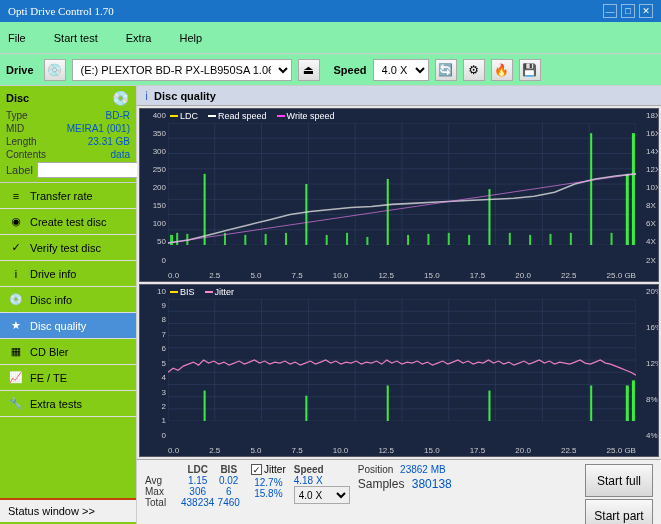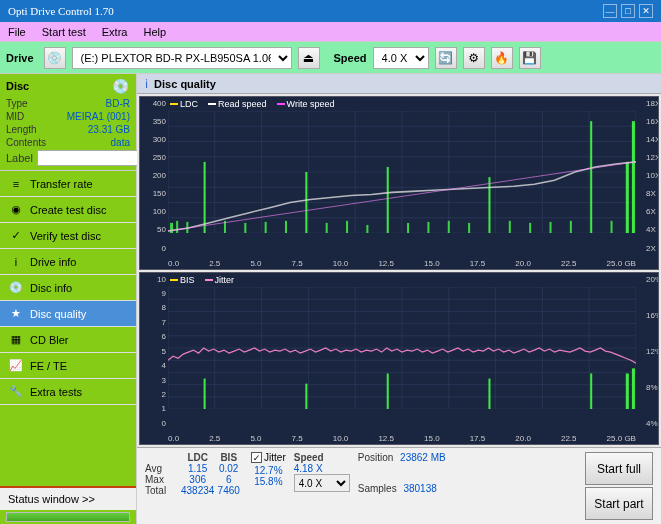--- a/index.html
+++ b/index.html
@@ -27,27 +27,27 @@
     .titlebar-btn {
       width: 14px; height: 14px;
       border: 1px solid rgba(255,255,255,0.5);
       display: flex; align-items: center; justify-content: center;
       font-size: 9px; color: white; cursor: pointer;
       background: transparent;
     }
 
     
     .menubar {
-      background: #f0abfc;
-      height: 20px;
+      background: #86efac;
+      height: 32px;
       display: flex;
       align-items: center;
       padding: 0 4px;
       border-bottom: 1px solid #ccc;
-      gap: 8px;
+      gap: 20px;
     }
     .menubar-item {
       font-size: 11px;
       cursor: pointer;
       padding: 2px 4px;
     }
 
     
     .toolbar {
       background: #86efac;
@@ -705,21 +705,21 @@
           <select style="height:18px; font-size:10px; width:56px; border:1px solid #aaa;">
             <option>4.0 X</option>
           </select>
         </div>
 
         <div style="margin-right:8px;">
           <div style="font-size:10px; color:#333;">
             <span>Position</span>
             <span style="color:#0055cc; margin-left:4px;">23862 MB</span>
           </div>
-          <div style="font-size:10px; color:#333; margin-top:20px;">
+          <div style="font-size:12px; color:#333; margin-top:2px;">
             <span>Samples</span>
             <span style="color:#0055cc; margin-left:4px;">380138</span>
           </div>
         </div>
 
         <div class="start-btns" style="margin-left:auto;">
           <button class="start-btn">Start full</button>
           <button class="start-btn">Start part</button>
         </div>
       </div>

